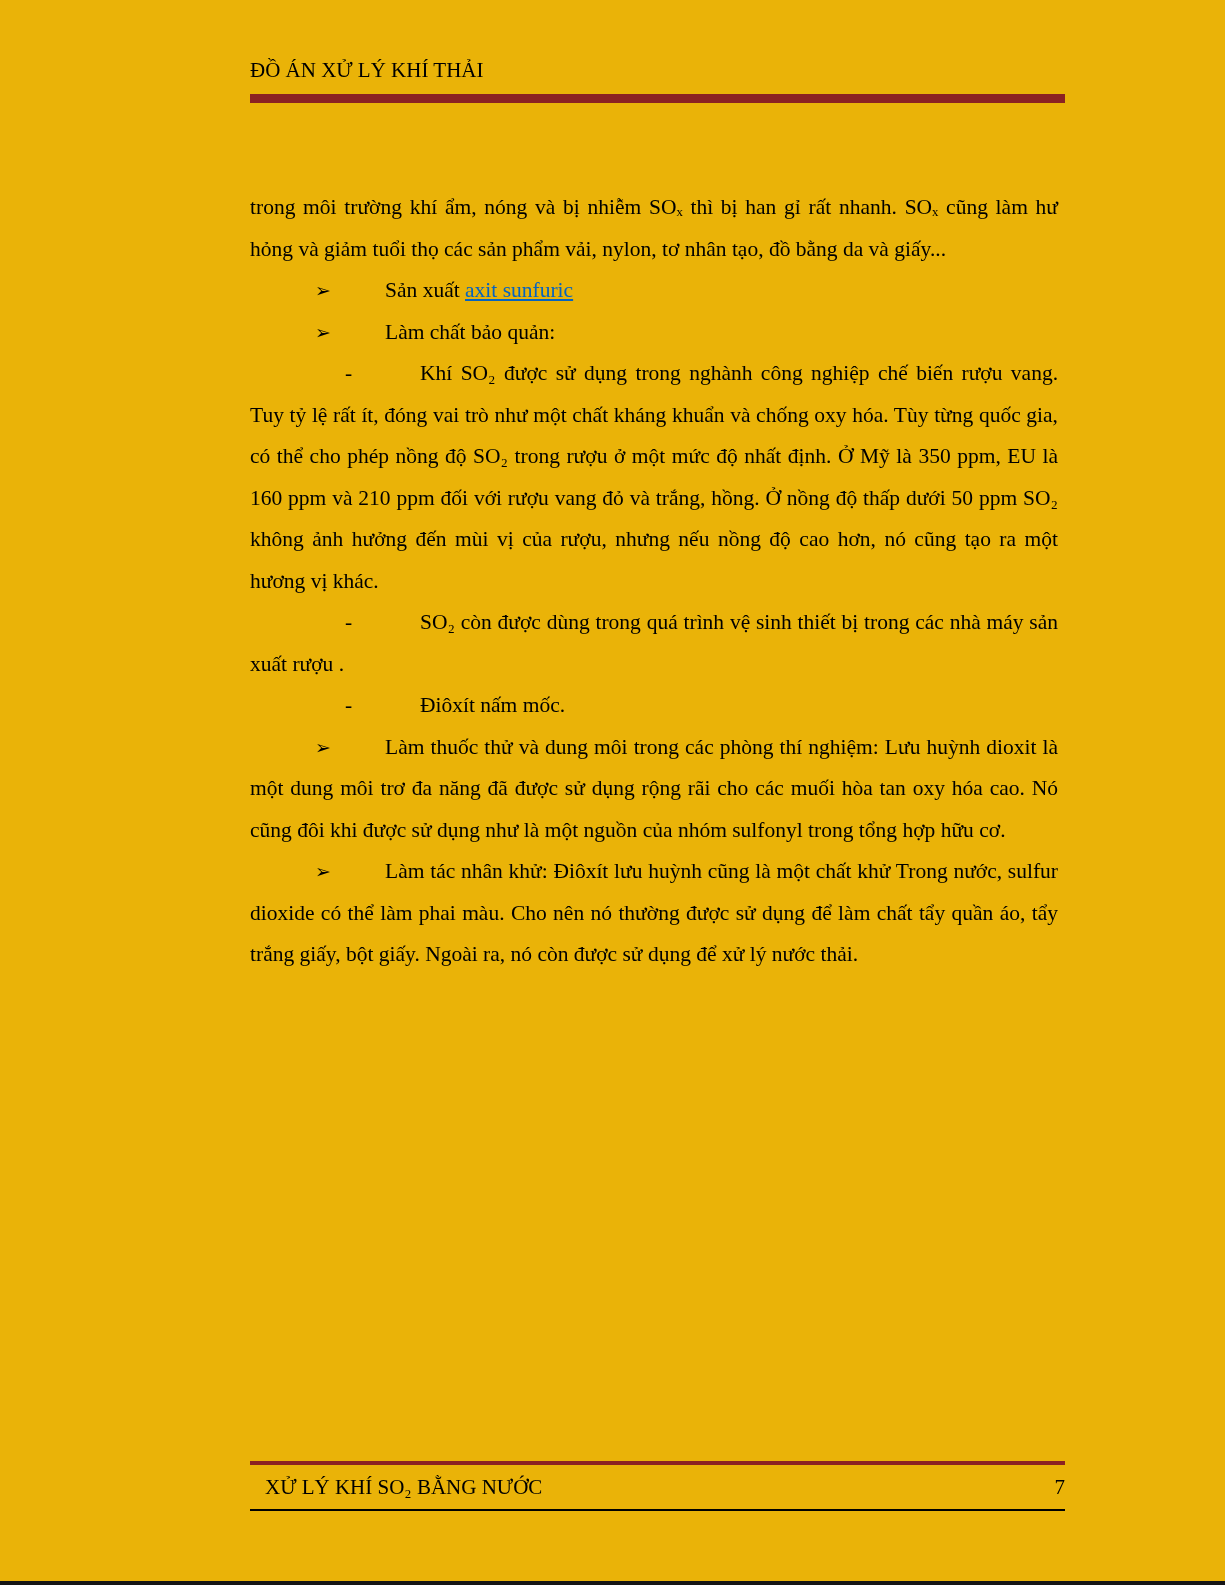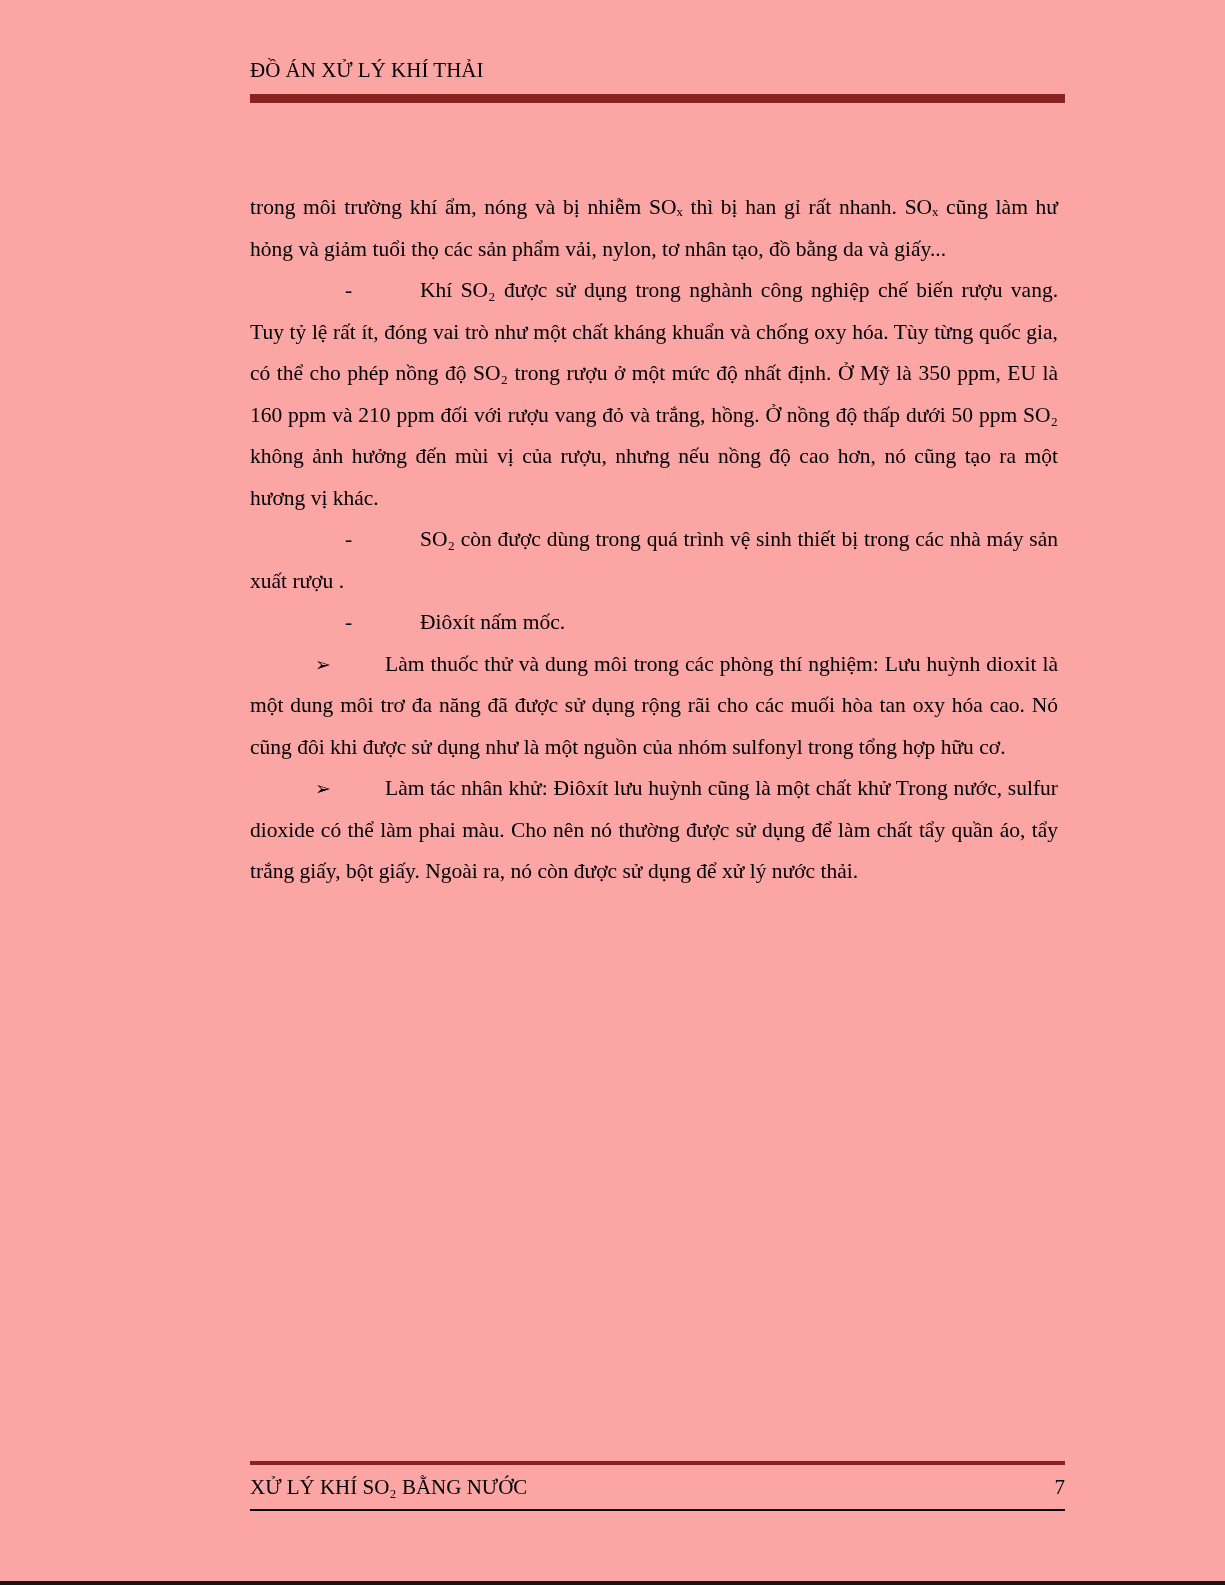--- a/index.html
+++ b/index.html
@@ -4,21 +4,21 @@
 <style>
   html, body {
     margin: 0;
     padding: 0;
     background: #ffffff;
   }
   .page {
     position: relative;
     width: 1225px;
     height: 1585px;
-    background: #fca5a5;
+    background: #eab308;
     color: #000000;
     font-family: "Liberation Serif", "DejaVu Serif", serif;
     overflow: hidden;
   }
 
   
   .page-header {
     position: absolute;
     left: 250px;
     right: 160px;
@@ -82,20 +82,21 @@
     top: 1461px;
   }
   .footer-rule-top { height: 4px; background: #8B2222; }
   .footer-row {
     display: flex;
     justify-content: space-between;
     align-items: baseline;
     font-size: 21px;
     line-height: 26px;
     margin-top: 9px;
+    margin-left: 15px;
   }
   .footer-rule-bottom { height: 2px; background: #000000; margin-top: 9px; }
 
   .page-bottom-edge {
     position: absolute;
     left: 0;
     right: 0;
     bottom: 0;
     height: 4px;
     background: #161616;
@@ -111,21 +112,27 @@
       <span>ĐỒ ÁN XỬ LÝ KHÍ THẢI</span>
     </div>
     <div class="header-rule"></div>
   </header>
 
   <main class="page-body">
 
     <p>trong môi trường khí ẩm, nóng và bị nhiễm SOₓ thì bị han gỉ rất nhanh. SOₓ cũng làm hư hỏng và giảm tuổi thọ các sản phẩm vải, nylon, tơ nhân tạo, đồ bằng da và giấy...</p>
 
 
+    <p class="li1">
+      <span class="marker">➢</span><span>Sản xuất </span><a class="doc-link">axit sunfuric</a>
+    </p>
 
+    <p class="li1">
+      <span class="marker">➢</span><span>Làm chất bảo quản:</span>
+    </p>
 
 
     <p class="li2">
       <span class="marker">-</span><span>Khí SO₂ được sử dụng trong nghành công nghiệp chế biến rượu vang. Tuy tỷ lệ rất ít, đóng vai trò như một chất kháng khuẩn và chống oxy hóa. Tùy từng quốc gia, có thể cho phép nồng độ SO₂ trong rượu ở một mức độ nhất định. Ở Mỹ là 350 ppm, EU là 160 ppm và 210 ppm đối với rượu vang đỏ và trắng, hồng. Ở nồng độ thấp dưới 50 ppm SO₂ không ảnh hưởng đến mùi vị của rượu, nhưng nếu nồng độ cao hơn, nó cũng tạo ra một hương vị khác.</span>
     </p>
 
     <p class="li2">
       <span class="marker">-</span><span>SO₂ còn được dùng trong quá trình vệ sinh thiết bị trong các nhà máy sản xuất rượu .</span>
     </p>
 

